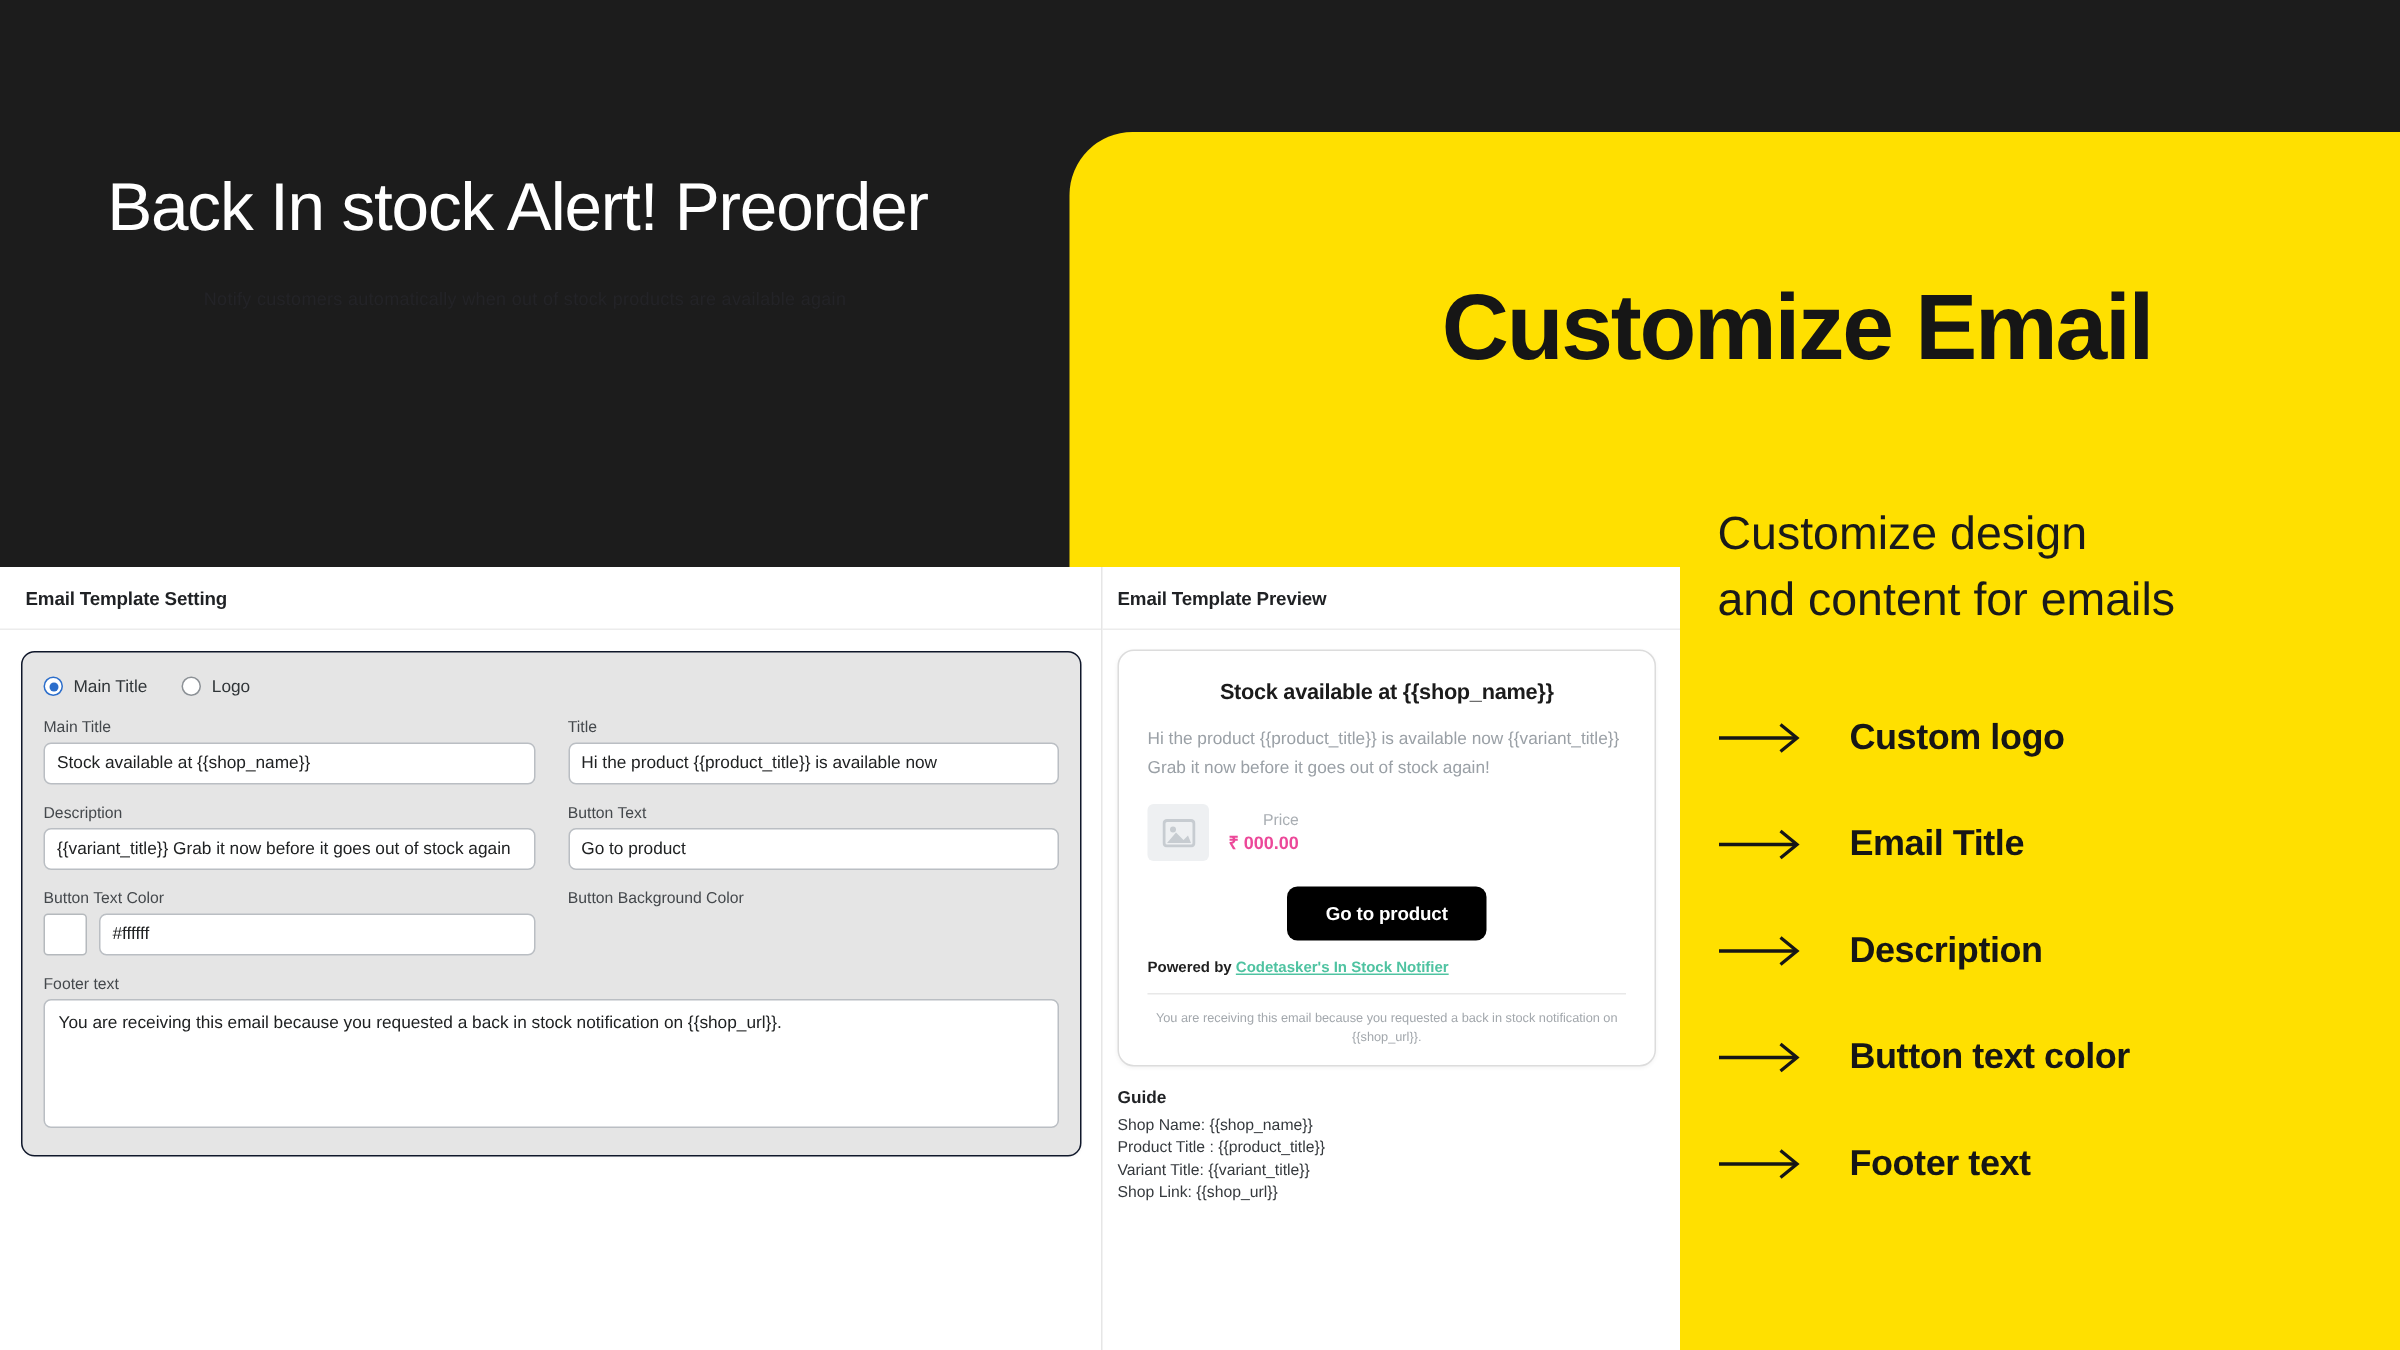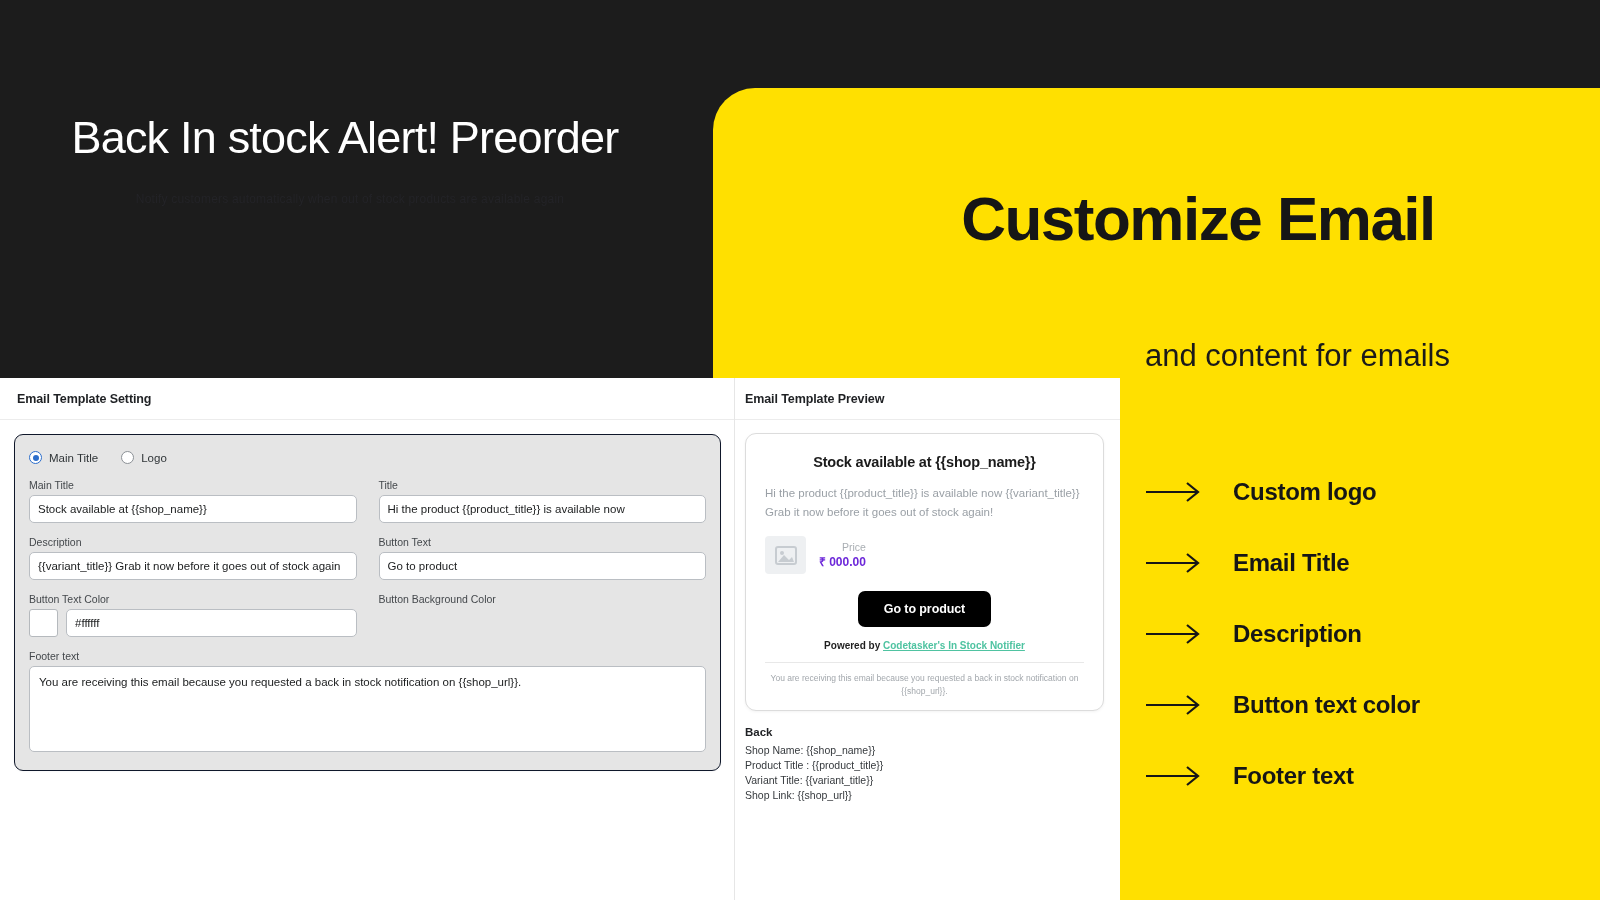--- a/index.html
+++ b/index.html
@@ -221,34 +221,33 @@
     border-radius: 4px;
     flex: 0 0 41px;
     display: flex; align-items: center; justify-content: center;
     margin-right: 13px;
   }
   .pv-names { flex: 1 1 auto; }
   .pv-pname { font-size: 11.5px; font-weight: 700; color: #2d6bbd; line-height: 1.4; }
   .pv-vname { font-size: 11px; color: #a9aeb3; line-height: 1.4; }
   .pv-price-col { text-align: right; }
   .pv-plabel { font-size: 10.5px; color: #a9aeb3; line-height: 1.4; }
-  .pv-pval { font-size: 12px; font-weight: 700; color: #6d28d9; line-height: 1.4; }
+  .pv-pval { font-size: 12px; font-weight: 700; color: #ec4899; line-height: 1.4; }
   .pv-cta-wrap { text-align: center; margin-bottom: 13px; }
   .pv-cta {
     display: inline-block;
     background: #000000;
     color: #ffffff;
     font-size: 12.5px;
     font-weight: 700;
     padding: 11px 26px;
     border-radius: 7px;
     letter-spacing: -0.1px;
   }
   .pv-powered {
-    text-align: center;
     font-size: 10px;
     font-weight: 700;
     color: #1f1f1f;
     margin-bottom: 11px;
   }
   .pv-powered a {
     color: #4fc3a1;
     text-decoration: underline;
     font-weight: 700;
   }
@@ -276,20 +275,21 @@
   }
 </style>
 </head>
 <body>
 
 <div id="stage">
 
   <div class="yellow-panel">
     <div class="customize-email-title">Customize Email</div>
     <div class="yellow-sub">
+      <div>Customize design</div>
       <div>and content for emails</div>
     </div>
 
     <div class="feature-list">
       <div class="feature-row">
         <span class="arrow-icon">
           <svg width="58" height="22" viewBox="0 0 58 22">
               <line x1="1" y1="11" x2="52" y2="11" stroke="#161616" stroke-width="2.2"></line>
               <polyline points="42,2 53,11 42,20" fill="none" stroke="#161616" stroke-width="2.2"></polyline>
             </svg>
@@ -427,21 +427,21 @@
           </div>
 
           <div class="pv-powered">
             <span>Powered by </span><a href="#">Codetasker's In Stock Notifier</a>
           </div>
 
           <div class="pv-footnote">You are receiving this email because you requested a back in stock notification on {{shop_url}}.</div>
         </div>
 
         <div class="guide">
-          <div class="guide-title">Back</div>
+          <div class="guide-title">Guide</div>
           <div class="guide-line">Shop Name: {{shop_name}}</div>
           <div class="guide-line">Product Title : {{product_title}}</div>
           <div class="guide-line">Variant Title: {{variant_title}}</div>
           <div class="guide-line">Shop Link: {{shop_url}}</div>
         </div>
       </div>
 
     </div>
   </div>
 

